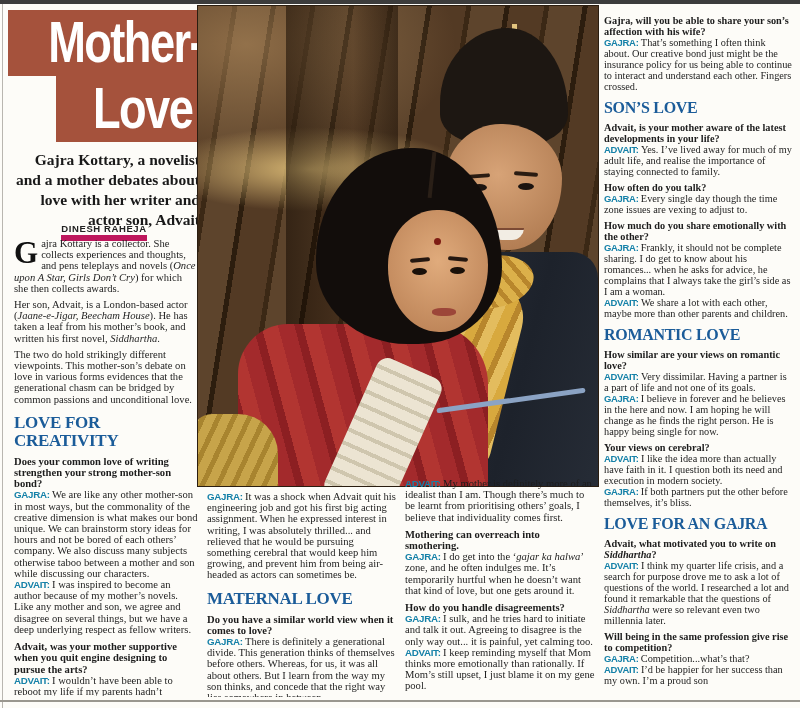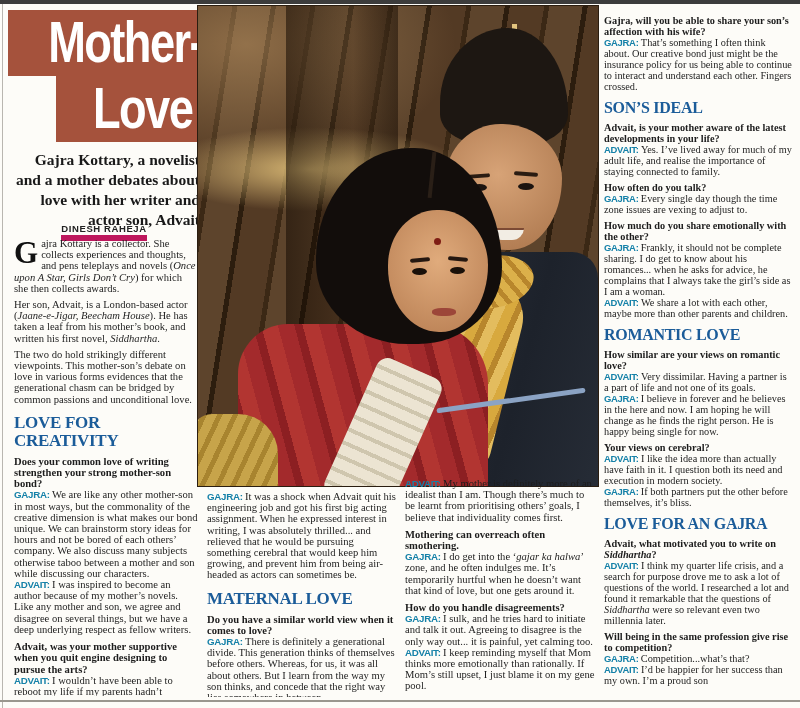--- a/index.html
+++ b/index.html
@@ -163,30 +163,30 @@
     <p class="b"><span class="spk">ADVAIT: </span><span>I wouldn’t have been able to reboot my life if my parents hadn’t encouraged me. I grew up in a house where books were treasured over other possessions. Mom guided me then; and, till today, advises me on my decisions.</span></p>
   </div>
 <div id="col2" class="abs col">
     <p class="b"><span class="spk">GAJRA: </span><span>It was a shock when Advait quit his engineering job and got his first big acting assignment. When he expressed interest in writing, I was absolutely thrilled... and relieved that he would be pursuing something cerebral that would keep him growing, and prevent him from being air-headed as actors can sometimes be.</span></p>
     <h3 class="sec"><span>MATERNAL LOVE</span></h3>
     <p class="q"><span>Do you have a similar world view when it comes to love?</span></p>
     <p class="b"><span class="spk">GAJRA: </span><span>There is definitely a generational divide. This generation thinks of themselves before others. Whereas, for us, it was all about others. But I learn from the way my son thinks, and concede that the right way lies somewhere in between.</span></p>
   </div>
 <div id="col3" class="abs col">
     <p class="b"><span class="spk">ADVAIT: </span><span>My mother is definitely more of an idealist than I am. Though there’s much to be learnt from prioritising others’ goals, I believe that individuality comes first.</span></p>
-    <p class="q"><span>Mothering can overreach often smothering.</span></p>
+    <p class="q"><span>Mothering can overreach into smothering.</span></p>
     <p class="b"><span class="spk">GAJRA: </span><span>I do get into the ‘</span><i>gajar ka halwa</i><span>’ zone, and he often indulges me. It’s temporarily hurtful when he doesn’t want that kind of love, but one gets around it.</span></p>
     <p class="q"><span>How do you handle disagreements?</span></p>
     <p class="b"><span class="spk">GAJRA: </span><span>I sulk, and he tries hard to initiate and talk it out. Agreeing to disagree is the only way out... it is painful, yet calming too.</span></p>
     <p class="b"><span class="spk">ADVAIT: </span><span>I keep reminding myself that Mom thinks more emotionally than rationally. If Mom’s still upset, I just blame it on my gene pool.</span></p>
   </div>
 <div id="col4" class="abs col">
     <p class="q"><span>Gajra, will you be able to share your son’s affection with his wife?</span></p>
     <p class="b"><span class="spk">GAJRA: </span><span>That’s something I often think about. Our creative bond just might be the insurance policy for us being able to continue to interact and understand each other. Fingers crossed.</span></p>
-    <h3 class="sec"><span>SON’S IDEAL</span></h3>
+    <h3 class="sec"><span>SON’S LOVE</span></h3>
     <p class="q"><span>Advait, is your mother aware of the latest developments in your life?</span></p>
     <p class="b"><span class="spk">ADVAIT: </span><span>Yes. I’ve lived away for much of my adult life, and realise the importance of staying connected to family.</span></p>
     <p class="q"><span>How often do you talk?</span></p>
     <p class="b"><span class="spk">GAJRA: </span><span>Every single day though the time zone issues are vexing to adjust to.</span></p>
     <p class="q"><span>How much do you share emotionally with the other?</span></p>
     <p class="b"><span class="spk">GAJRA: </span><span>Frankly, it should not be complete sharing. I do get to know about his romances... when he asks for advice, he complains that I always take the girl’s side as I am a woman.</span></p>
     <p class="b"><span class="spk">ADVAIT: </span><span>We share a lot with each other, maybe more than other parents and children.</span></p>
     <h3 class="sec"><span>ROMANTIC LOVE</span></h3>
     <p class="q"><span>How similar are your views on romantic love?</span></p>
     <p class="b"><span class="spk">ADVAIT: </span><span>Very dissimilar. Having a partner is a part of life and not one of its goals.</span></p>

